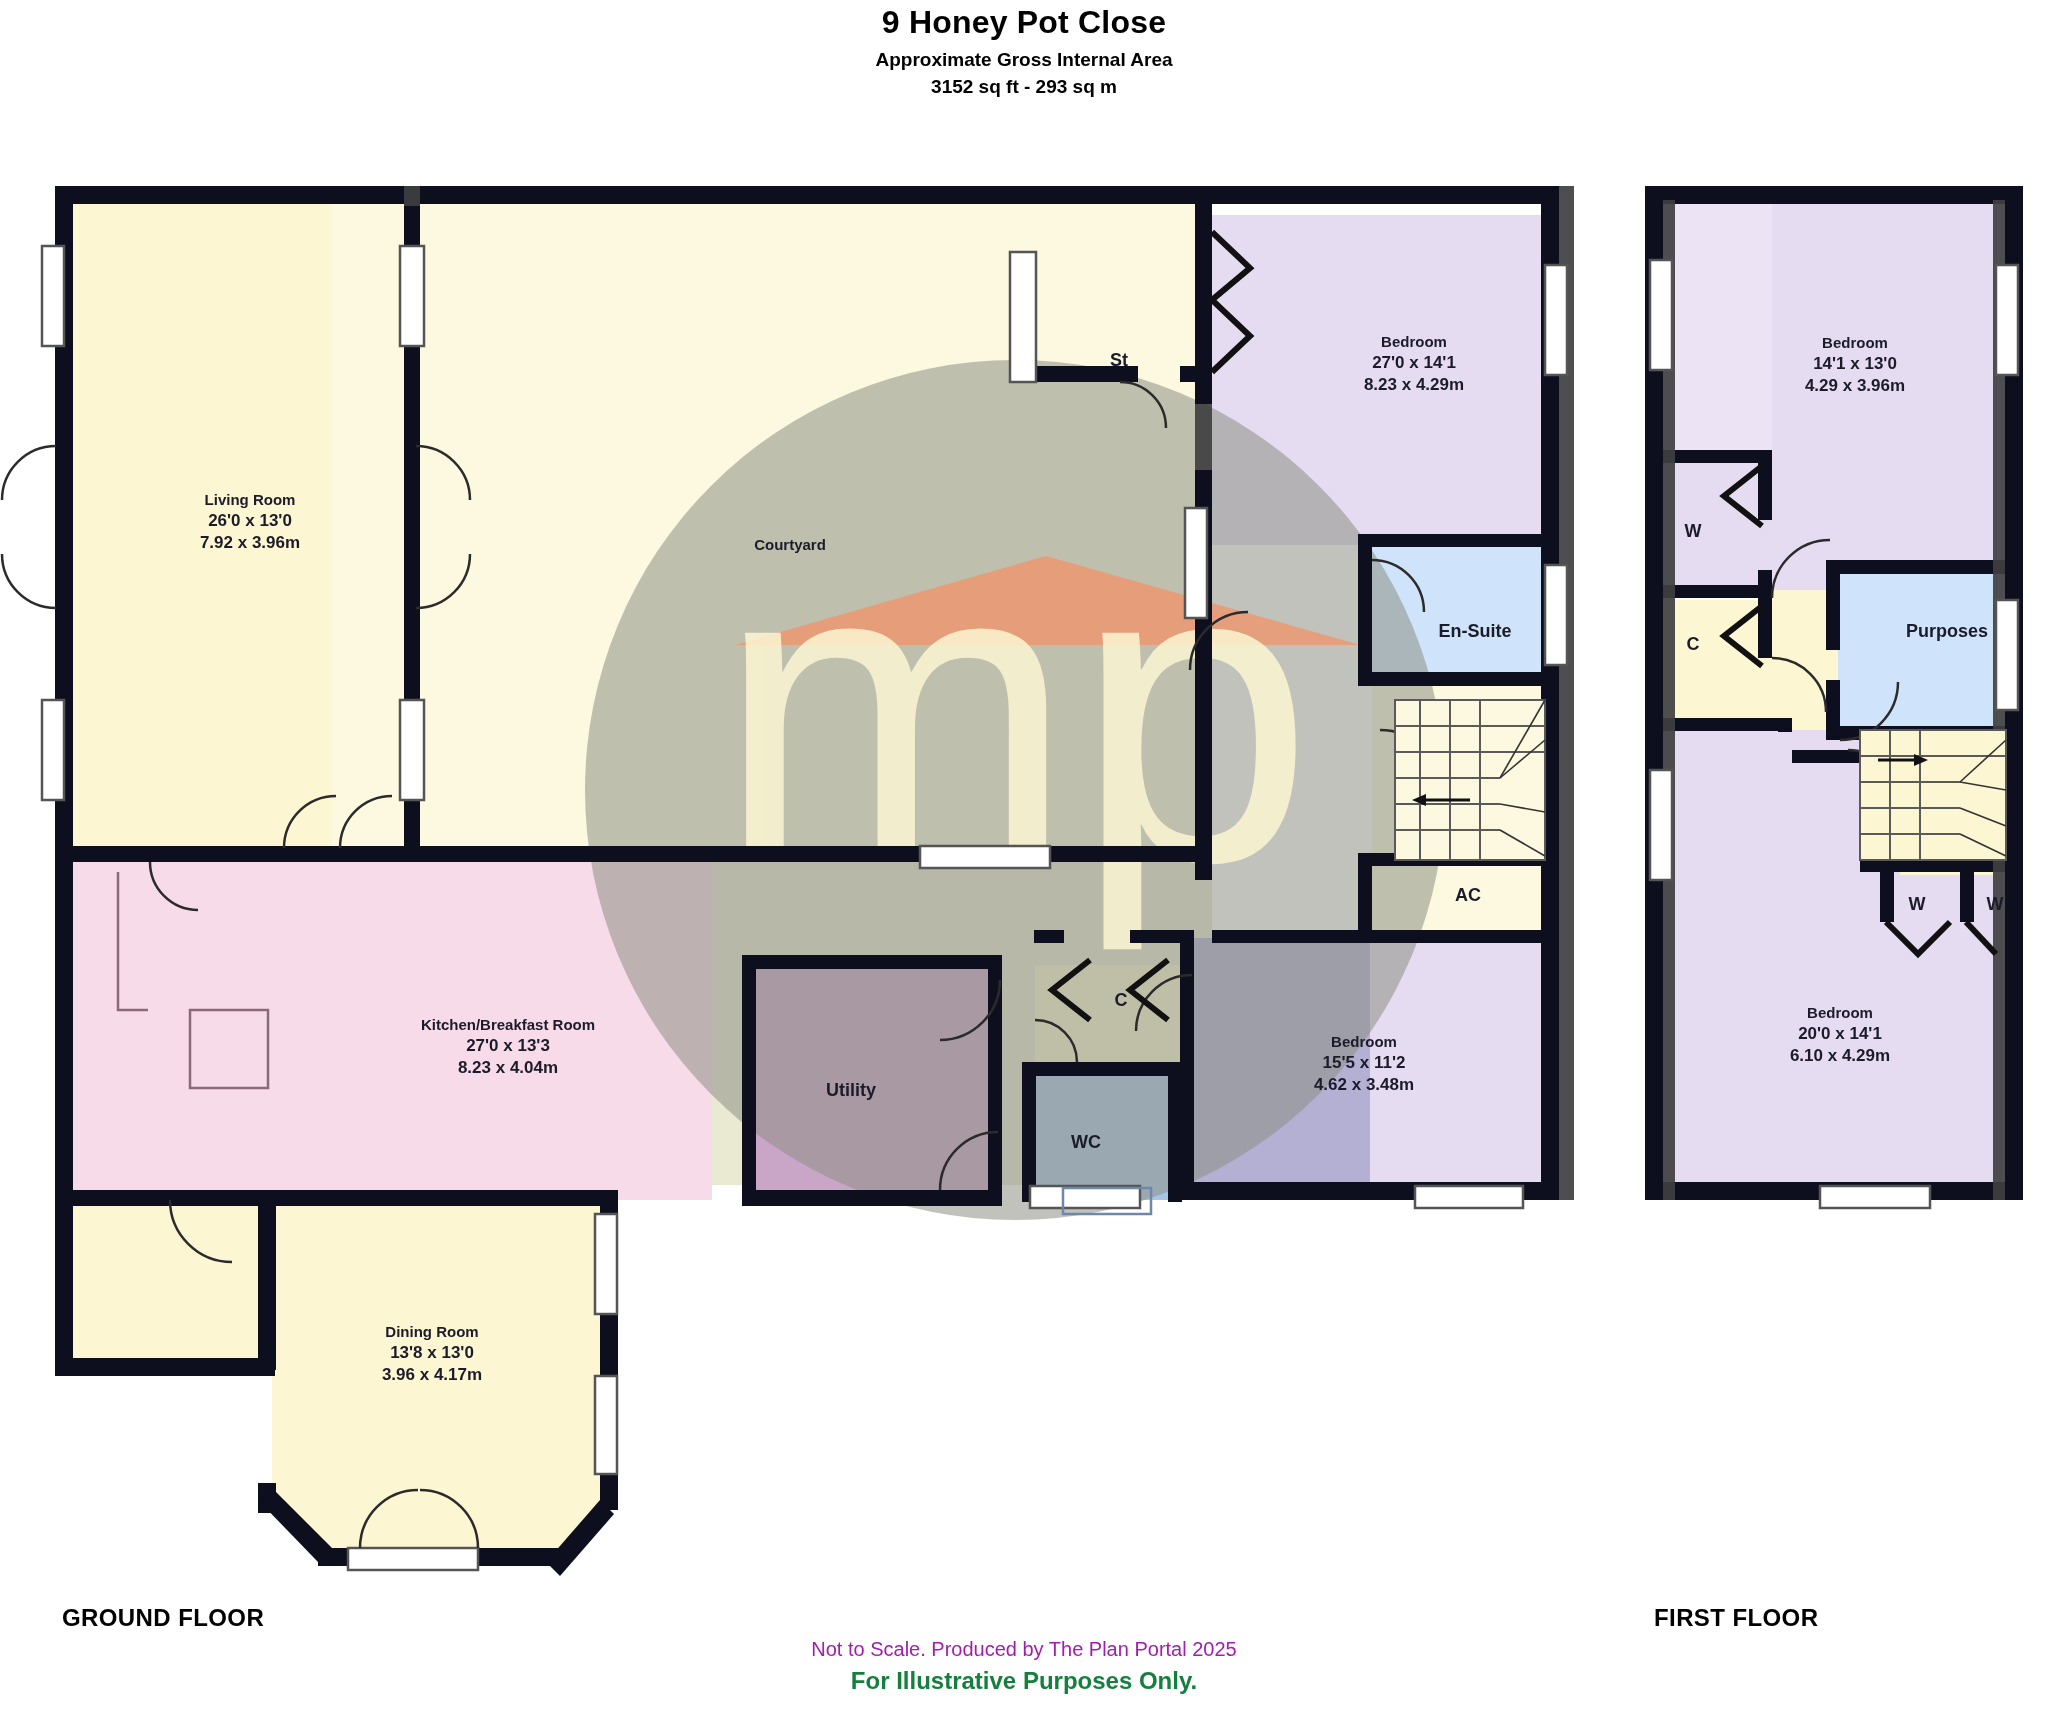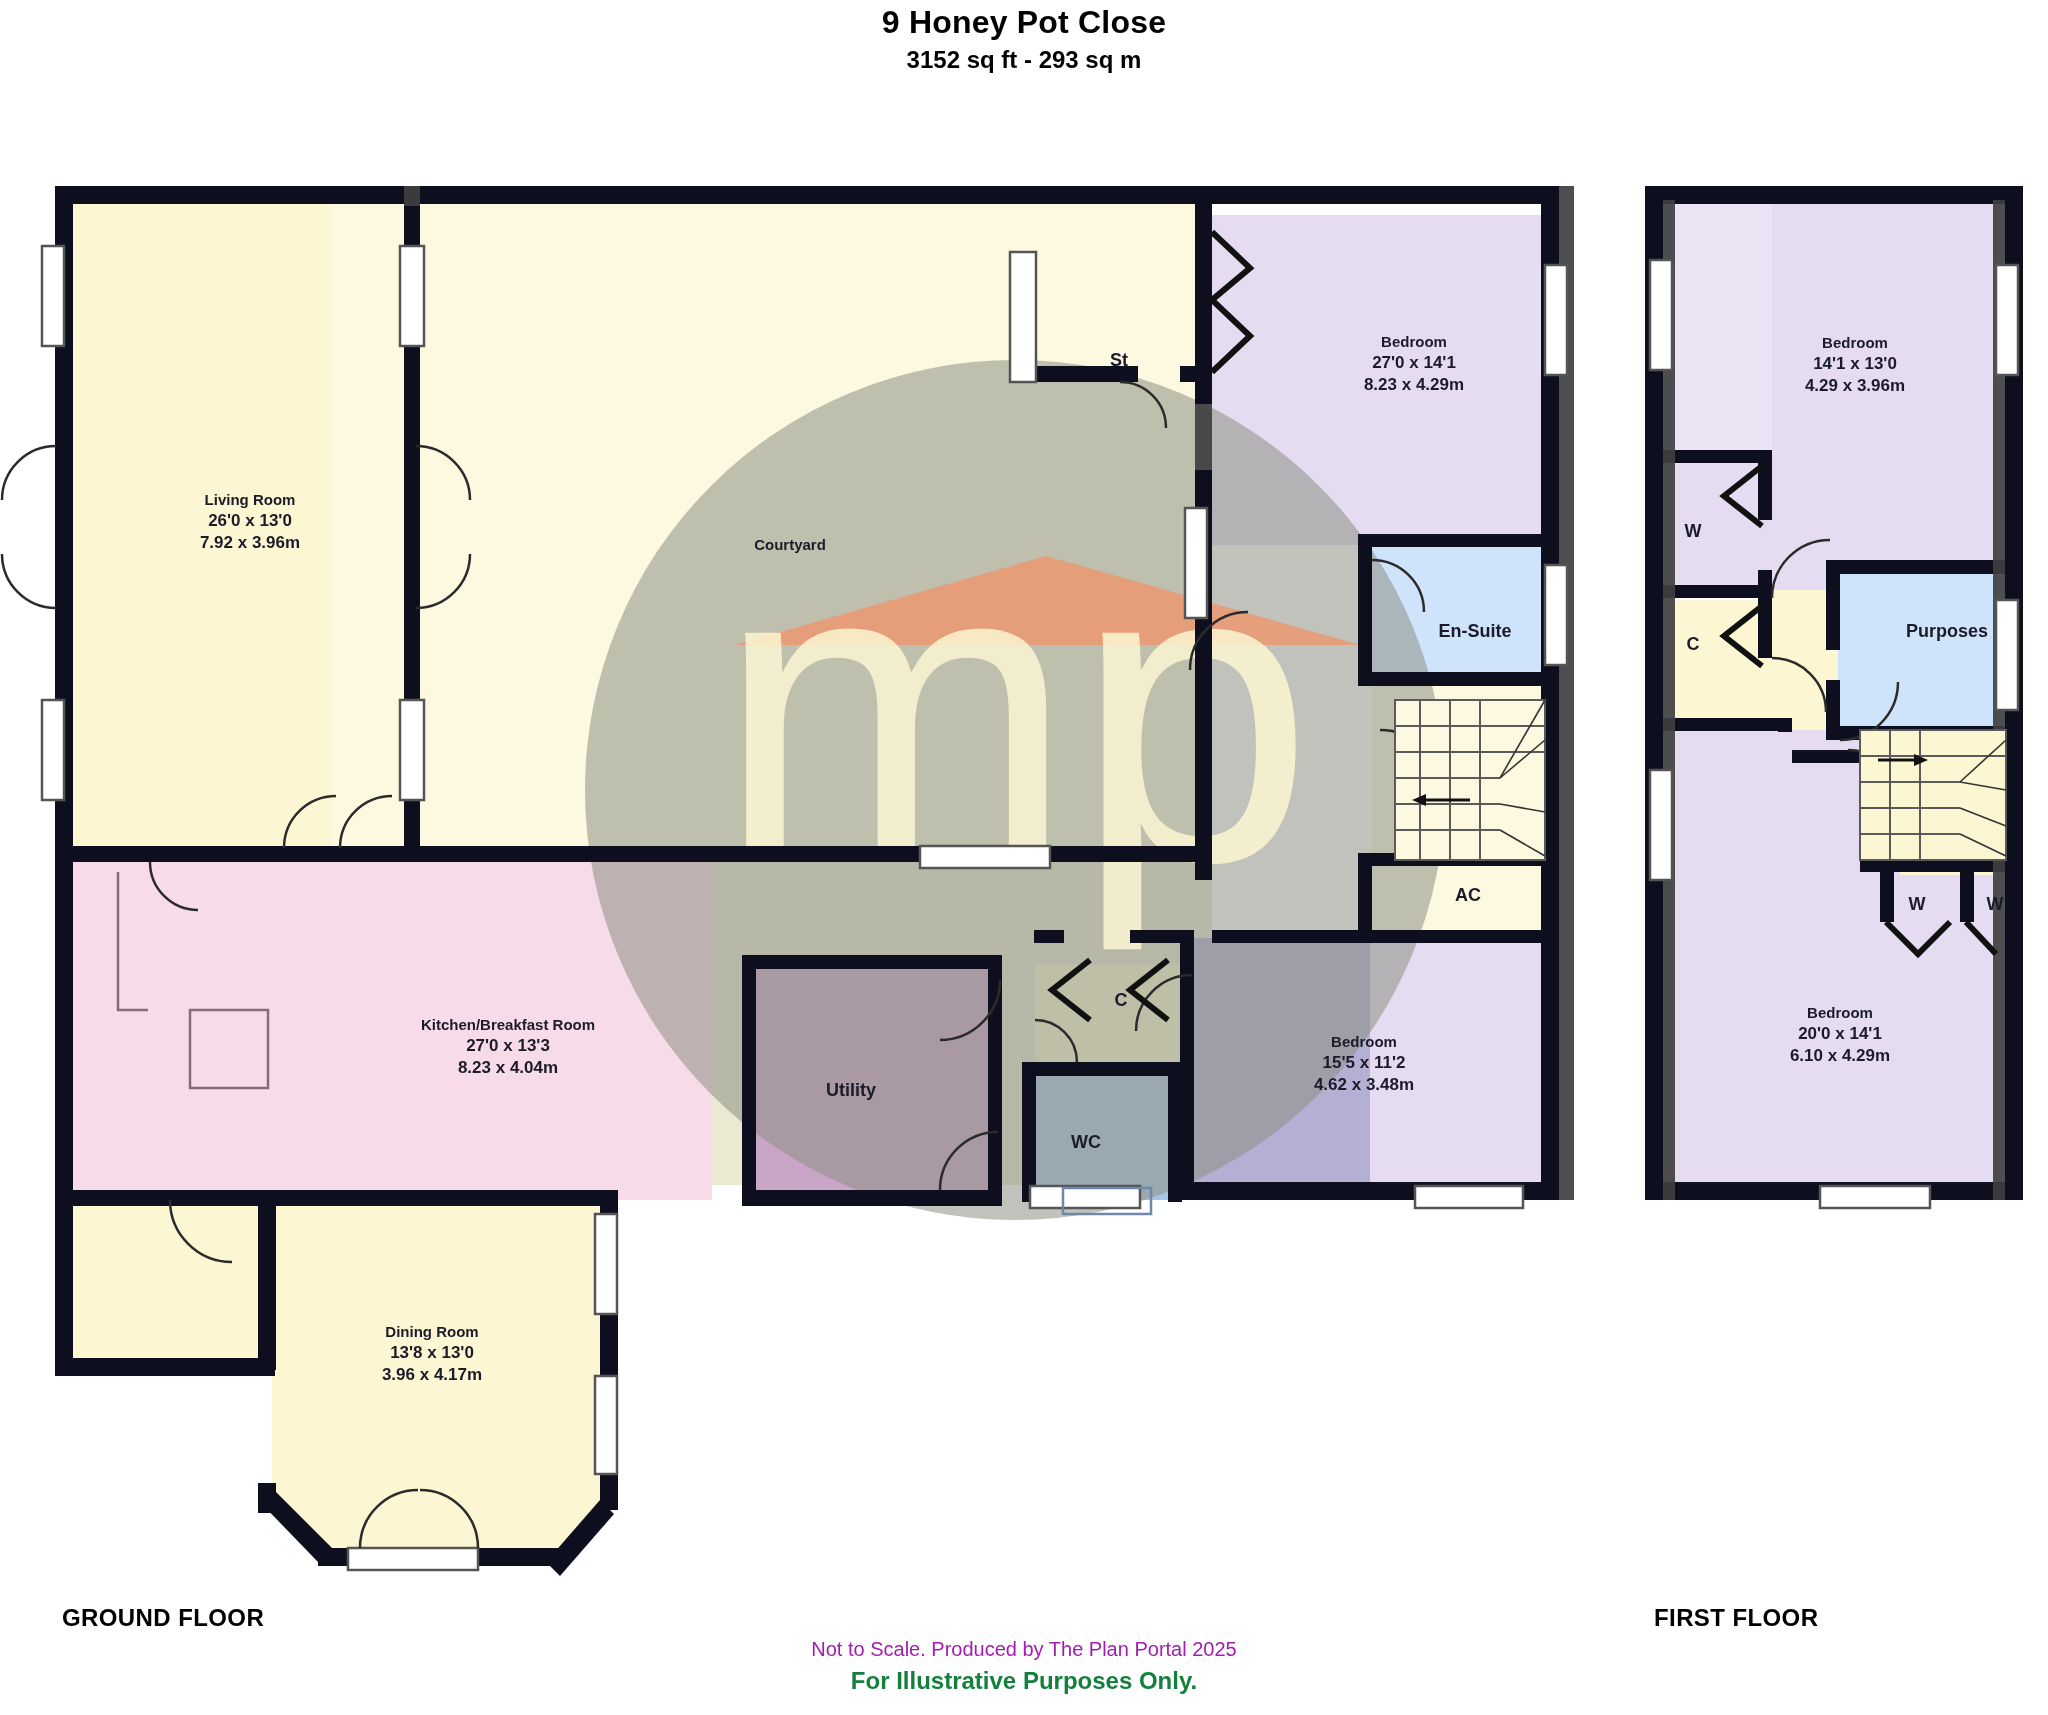--- a/index.html
+++ b/index.html
@@ -4,21 +4,21 @@
 <style>
   html,body{margin:0;padding:0;background:#ffffff;}
   body{
     width:2048px;height:1715px;position:relative;overflow:hidden;
     font-family:"Liberation Sans","DejaVu Sans",sans-serif;
     color:#1a1a2e;
   }
   .header{position:absolute;left:0;top:0;width:2048px;text-align:center;}
   .title{font-size:32px;font-weight:bold;letter-spacing:.2px;margin-top:4px;color:#000;}
   .sub1{font-size:19px;font-weight:bold;margin-top:8px;color:#000;}
-  .sub2{font-size:24px;font-weight:bold;margin-top:5px;color:#000;}
+  .sub2{font-size:19px;font-weight:bold;margin-top:5px;color:#000;}
 
   .stage{position:absolute;left:0;top:0;width:1636px;height:1715px;}
   svg.plan{position:absolute;left:0;top:0;width:2048px;height:1715px;}
 
   .floorlabel{position:absolute;font-size:24px;font-weight:bold;color:#000;letter-spacing:.4px;}
   #gf-label{left:62px;top:1604px;}
   #ff-label{left:1654px;top:1604px;}
 
   .footer{position:absolute;left:0;top:1638px;width:2048px;text-align:center;}
   .f1{font-size:20px;color:#a21caf;}
@@ -27,20 +27,21 @@
   .rlabel{position:absolute;text-align:center;line-height:1.30;pointer-events:none;}
   .rname{font-size:15px;font-weight:bold;color:#1b1b2a;white-space:nowrap;}
   .rdim{font-size:17px;font-weight:bold;color:#1b1b2a;white-space:nowrap;}
   .small{font-size:18px;font-weight:bold;color:#1b1b2a;white-space:nowrap;}
 </style>
 </head>
 <body>
 
 <div class="header">
   <div class="title">9 Honey Pot Close</div>
+  <div class="sub1">Approximate Gross Internal Area</div>
   <div class="sub2">3152 sq ft - 293 sq m</div>
 </div>
 
 <div class="stage">
 <svg class="plan" viewBox="0 0 2048 1715">
   <defs>
     <clipPath id="clipCircle">
       <circle cx="1015" cy="790" r="430"></circle>
     </clipPath>
   </defs>

